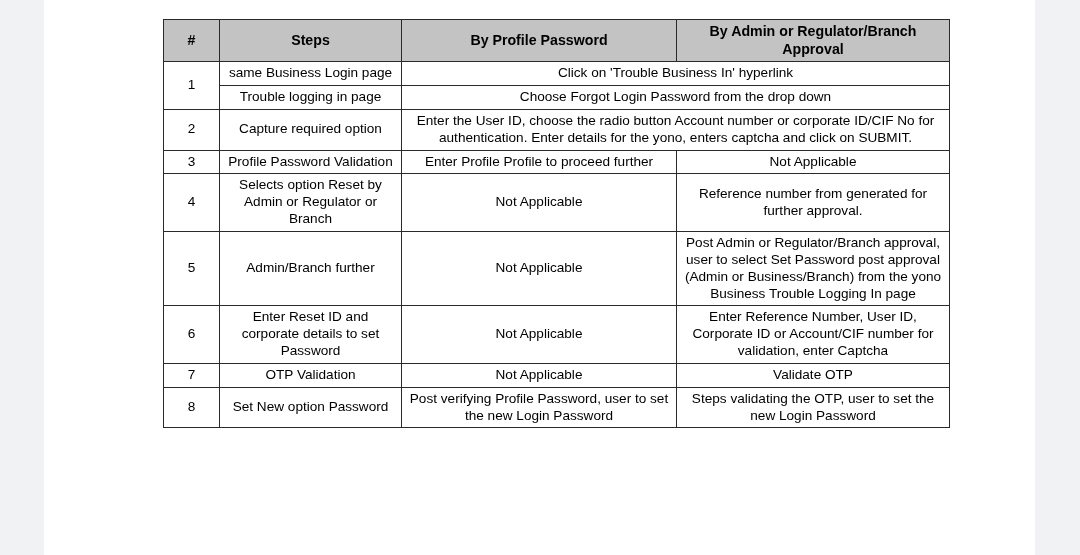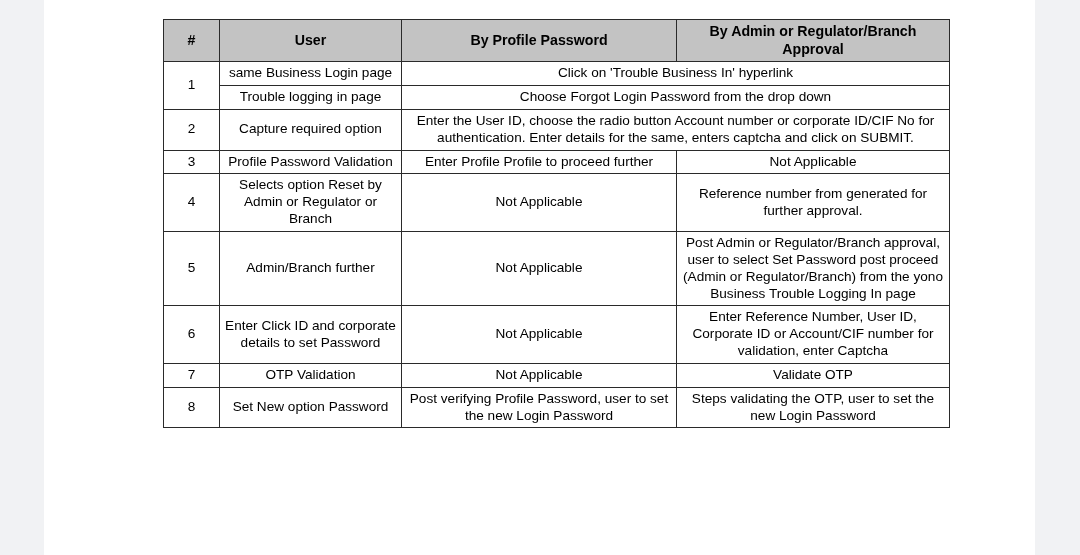--- a/index.html
+++ b/index.html
@@ -83,68 +83,68 @@
         <colgroup>
           <col class="col-num">
           <col class="col-steps">
           <col class="col-pp">
           <col class="col-admin">
         </colgroup>
 
         <thead>
           <tr>
             <th>#</th>
-            <th>User</th>
+            <th>Steps</th>
             <th>By Profile Password</th>
             <th>By Admin or Regulator/Branch Approval</th>
           </tr>
         </thead>
 
         <tbody>
 
           <tr>
             <td class="num" rowspan="2">1</td>
             <td class="steps">same Business Login page</td>
             <td class="desc" colspan="2">Click on 'Trouble Business In' hyperlink</td>
           </tr>
           <tr>
             <td class="steps">Trouble logging in page</td>
             <td class="desc" colspan="2">Choose Forgot Login Password from the drop down</td>
           </tr>
 
           <tr>
             <td class="num">2</td>
             <td class="steps">Capture required option</td>
-            <td class="desc" colspan="2">Enter the User ID, choose the radio button Account number or corporate ID/CIF No for authentication. Enter details for the same, enters captcha and click on SUBMIT.</td>
+            <td class="desc" colspan="2">Enter the User ID, choose the radio button Account number or corporate ID/CIF No for authentication. Enter details for the yono, enters captcha and click on SUBMIT.</td>
           </tr>
 
           <tr>
             <td class="num">3</td>
             <td class="steps">Profile Password Validation</td>
             <td class="desc">Enter Profile Profile to proceed further</td>
             <td class="desc">Not Applicable</td>
           </tr>
 
           <tr>
             <td class="num">4</td>
             <td class="steps">Selects option Reset by Admin or Regulator or Branch</td>
             <td class="desc">Not Applicable</td>
             <td class="desc">Reference number from generated for further approval.</td>
           </tr>
 
           <tr>
             <td class="num">5</td>
             <td class="steps">Admin/Branch further</td>
             <td class="desc">Not Applicable</td>
-            <td class="desc">Post Admin or Regulator/Branch approval, user to select Set Password post proceed (Admin or Regulator/Branch) from the yono Business Trouble Logging In page</td>
+            <td class="desc">Post Admin or Regulator/Branch approval, user to select Set Password post approval (Admin or Business/Branch) from the yono Business Trouble Logging In page</td>
           </tr>
 
           <tr>
             <td class="num">6</td>
-            <td class="steps">Enter Click ID and corporate details to set Password</td>
+            <td class="steps">Enter Reset ID and corporate details to set Password</td>
             <td class="desc">Not Applicable</td>
             <td class="desc">Enter Reference Number, User ID, Corporate ID or Account/CIF number for validation, enter Captcha</td>
           </tr>
 
           <tr>
             <td class="num">7</td>
             <td class="steps">OTP Validation</td>
             <td class="desc">Not Applicable</td>
             <td class="desc">Validate OTP</td>
           </tr>

